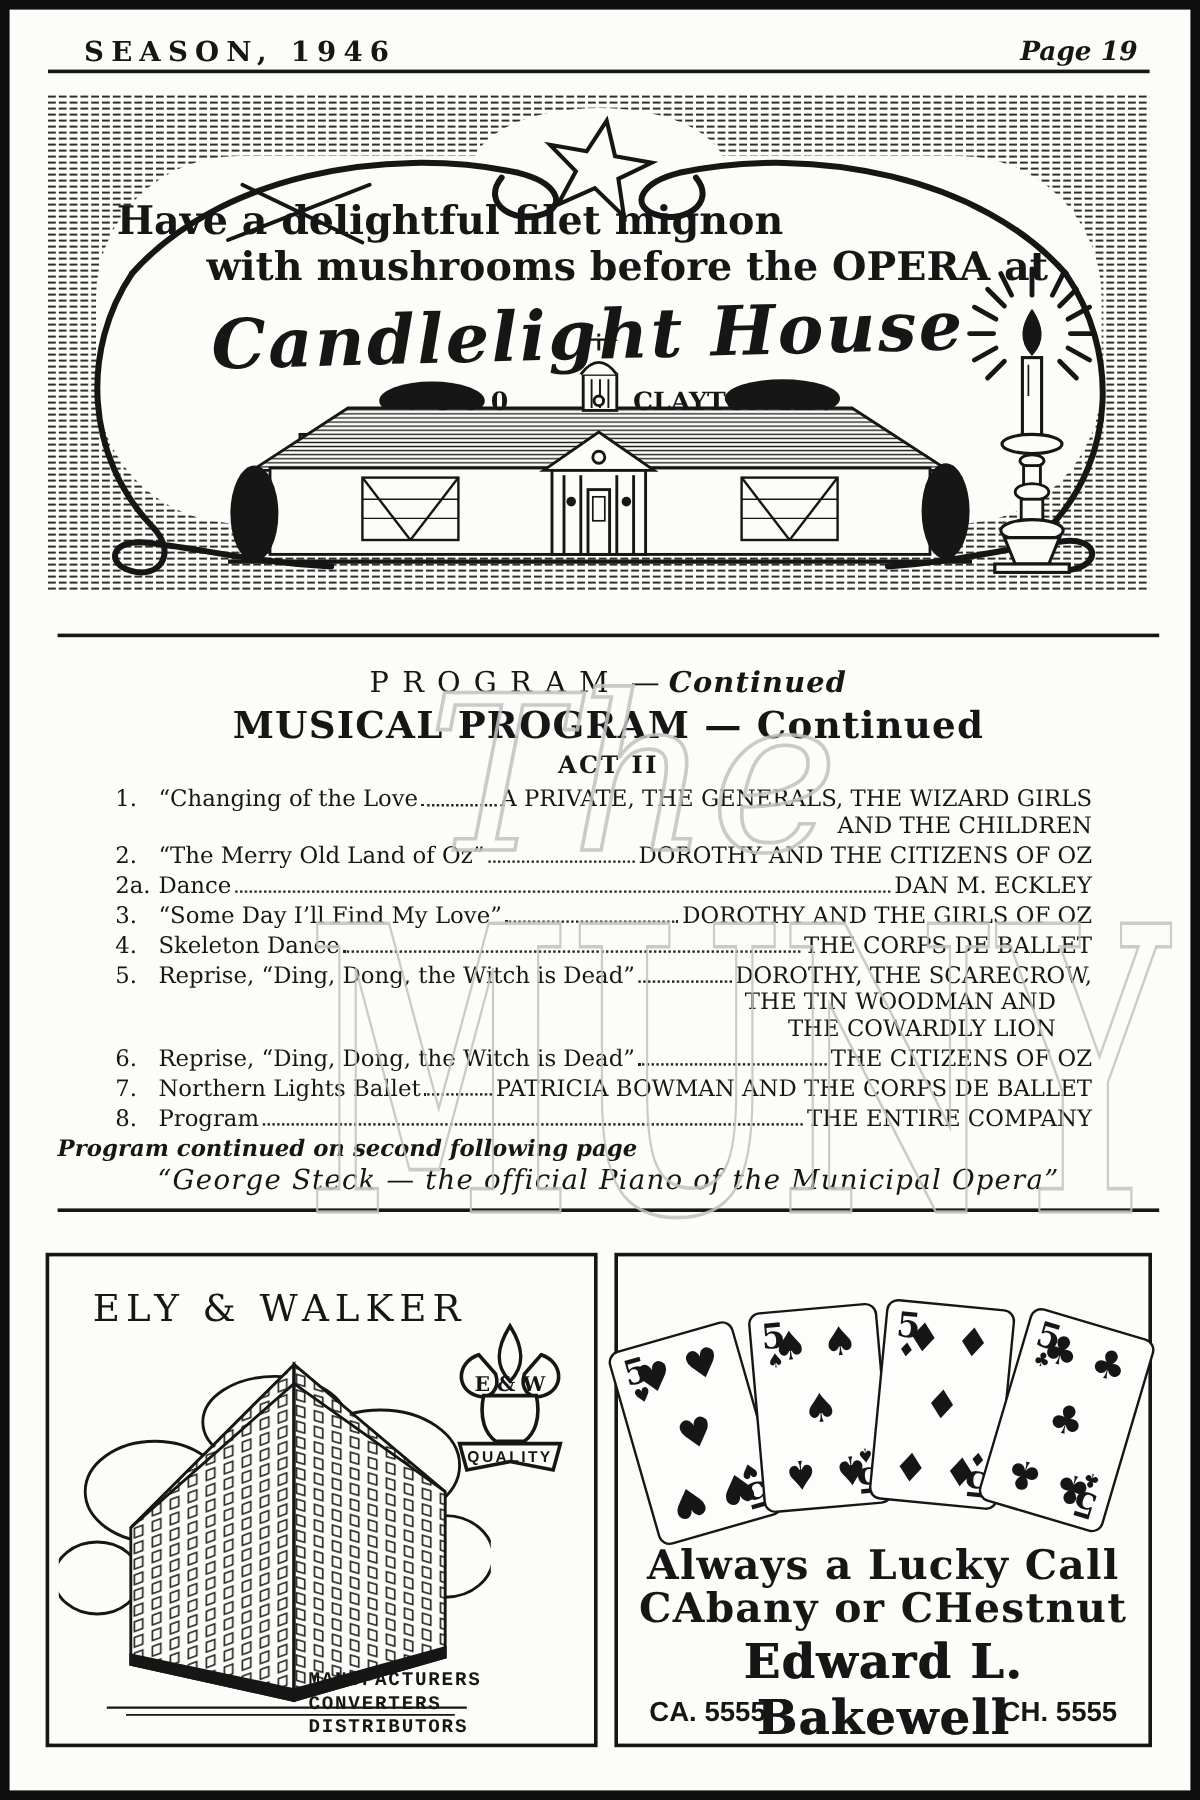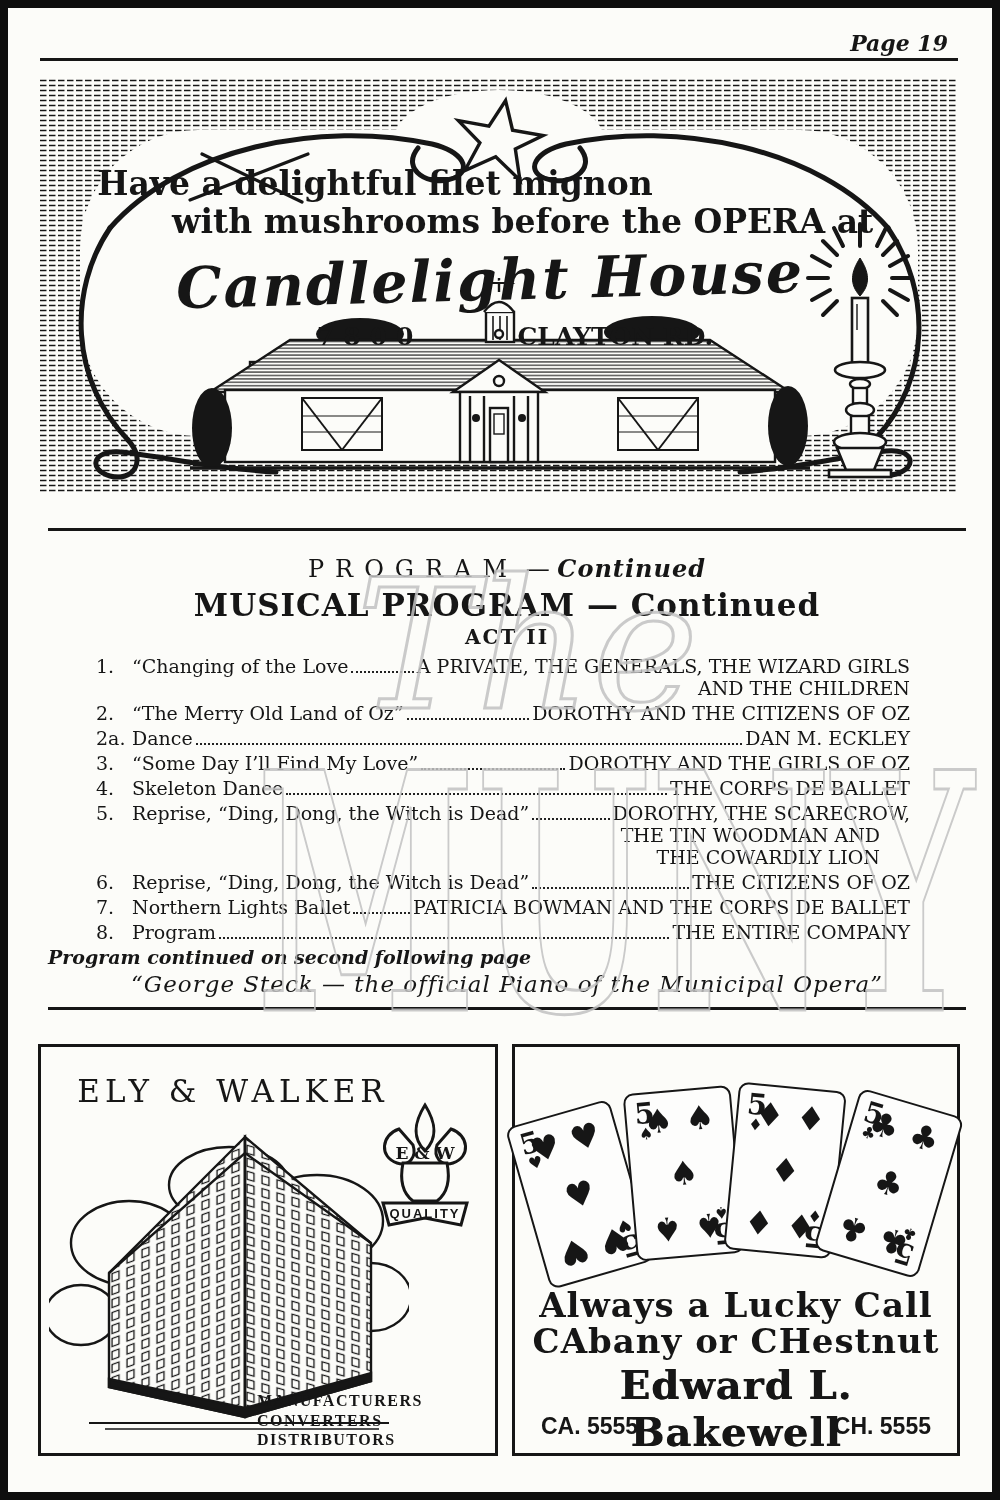--- a/index.html
+++ b/index.html
@@ -14,21 +14,21 @@
 
   
   .cl-ad{position:absolute;left:32px;top:70px;width:918px;height:414px;}
   .cl-ad svg{position:absolute;inset:0;}
   .cl-text{position:absolute;z-index:2;text-align:center;white-space:nowrap;}
   .cl-l1{left:35px;top:86px;width:600px;font-size:33px;font-weight:bold;}
   .cl-l2{left:132px;top:124px;width:700px;font-size:33px;font-weight:bold;}
   .cl-name{left:130px;top:168px;width:640px;font-size:57px;font-weight:bold;font-style:italic;
            transform:rotate(-1.5deg);letter-spacing:2px;}
   .cl-addr{left:250px;top:244px;width:450px;display:flex;justify-content:center;gap:95px;
-           font-size:25px;font-weight:bold;}
+           font-size:21px;font-weight:bold;}
   .cl-addr .n{letter-spacing:9px;}
 
   
   .prog{position:absolute;left:40px;top:520px;width:918px;height:494px;z-index:2;}
   .rule{height:3px;background:#161616;}
   .p-small{margin-top:23px;text-align:center;font-size:24px;}
   .p-small .sp{letter-spacing:11px;font-weight:500;}
   .p-small .it{font-style:italic;font-weight:bold;letter-spacing:1px;}
   .p-main{margin-top:4px;text-align:center;font-size:31px;font-weight:bold;letter-spacing:1px;}
   .p-act{margin-top:2px;text-align:center;font-size:20px;font-weight:bold;letter-spacing:2px;}
@@ -56,21 +56,21 @@
   
   .adbox{position:absolute;top:1036px;height:406px;border:3px solid #161616;background:#fcfcf9;z-index:2;}
   .box-ely{left:30px;width:454px;}
   .box-lucky{left:504px;width:442px;}
 
   .ely-title{position:absolute;left:0;right:70px;top:26px;text-align:center;font-size:31px;
              letter-spacing:5px;font-weight:500;}
   .ely-bldg{position:absolute;left:8px;top:78px;}
   .ely-crest{position:absolute;right:14px;top:52px;}
   .ely-foot{position:absolute;left:216px;top:344px;font-size:16px;font-weight:bold;letter-spacing:1.5px;
-            line-height:1.22;font-family:Liberation Serif, serif;}
+            line-height:1.22;font-family:Liberation Mono, monospace;}
 
   .fan{position:absolute;left:14px;top:24px;width:410px;height:212px;}
   .playing-card{position:absolute;width:104px;height:164px;background:#fdfdfc;border:2.5px solid #161616;
                 border-radius:10px;transform-origin:50% 100%;}
   .c0{left:20px;top:36px;transform:rotate(-16deg);}
   .c1{left:108px;top:18px;transform:rotate(-5deg);}
   .c2{left:194px;top:15px;transform:rotate(5.5deg);}
   .c3{left:282px;top:25px;transform:rotate(16.5deg);}
   .corner{position:absolute;top:5px;left:8px;text-align:center;line-height:1;}
   .corner .r{display:block;font-size:29px;font-weight:bold;}
@@ -93,20 +93,21 @@
          font-family:"Liberation Sans", sans-serif;}
   .lk-ch{position:absolute;right:26px;top:366px;font-size:23px;font-weight:bold;
          font-family:"Liberation Sans", sans-serif;}
 </style>
 </head>
 <body>
 
 <div class="frame">
   <div class="paper">
 
+    <div class="hdr-left">SEASON, 1946</div>
     <div class="hdr-right">Page 19</div>
     <div class="hdr-rule"></div>
 
     <div class="cl-ad">
       <svg viewBox="0 0 918 414">
         <defs>
           <pattern id="hatch" width="9" height="5" patternUnits="userSpaceOnUse">
             <rect width="9" height="5" fill="#fcfcf9"></rect>
             <line x1="0" y1="2.5" x2="9" y2="2.5" stroke="#161616" stroke-width="1.5" stroke-dasharray="6.5 2.5"></line>
           </pattern>

